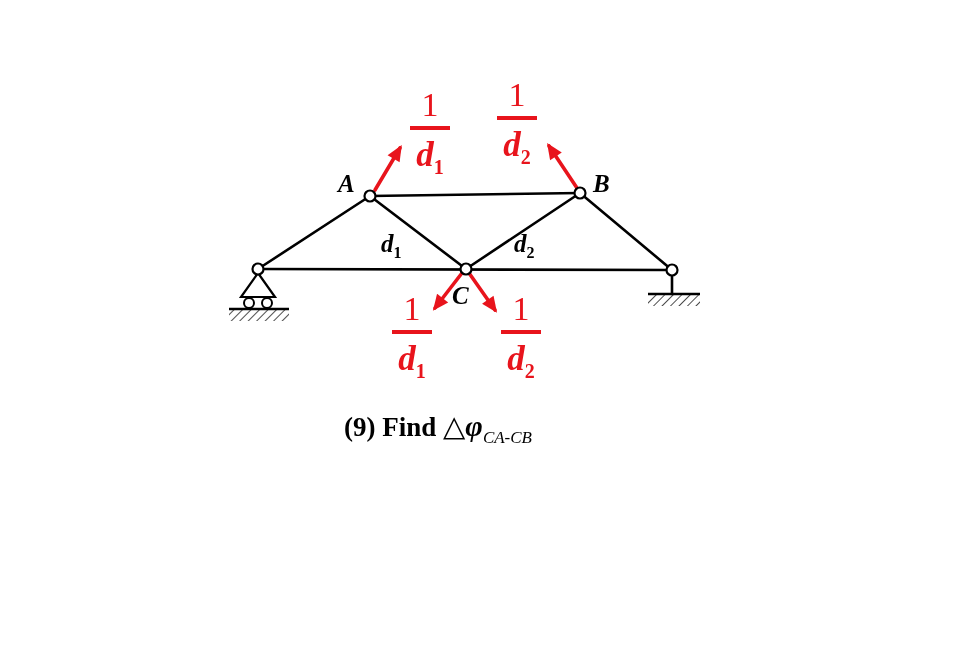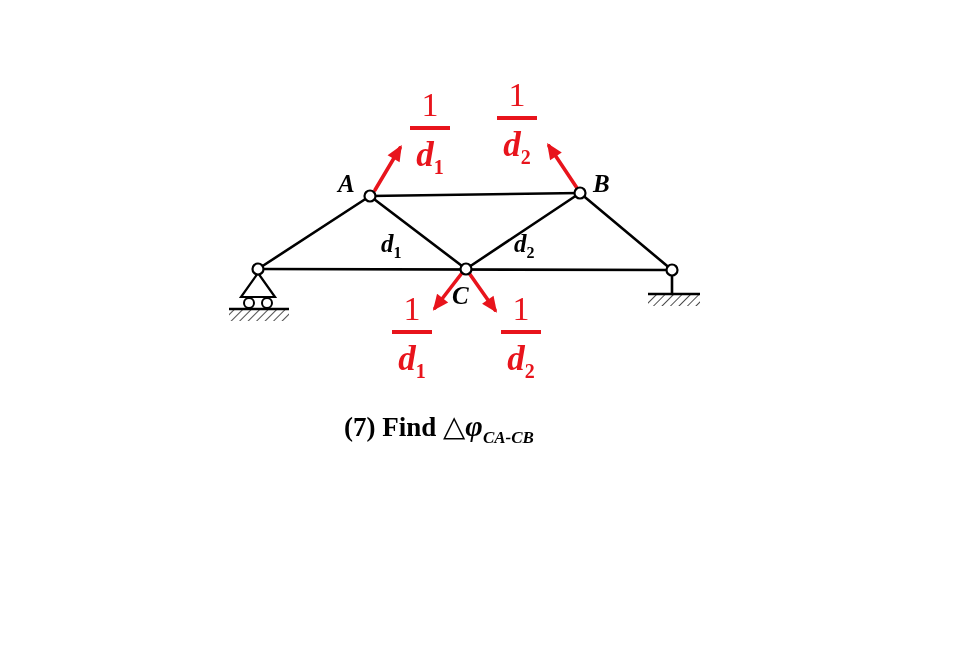--- a/index.html
+++ b/index.html
@@ -50,21 +50,21 @@
   .frac-bar { width:40px; height:4px; background:var(--accent-red,#e8141c); margin:4px 0 3px; }
   .frac-den { font-size:35px; font-weight:bold; font-style:italic; line-height:1.0; padding-top:4px; }
 
   .caption {
     position:absolute; left:344px; top:409px;
     color:var(--ink,#000); font-size:27px; font-weight:bold; line-height:1.1;
     white-space:nowrap;
   }
   .caption .tri { font-style:normal; font-size:29px; font-weight:bold; }
   .caption .phi { font-style:italic; font-size:30px; font-weight:bold; }
-  .caption sub { font-style:italic; font-weight:bold; font-size:17px; vertical-align:-7px; line-height:0;margin-top:11px; }
+  .caption sub { font-style:italic; font-weight:normal; font-size:17px; vertical-align:-7px; line-height:0;margin-top:11px; }
 </style>
 </head>
 <body>
 
 <div class="canvas">
 
   <svg width="960" height="661" viewBox="0 0 960 661">
     <defs>
       <pattern id="hatchPattern" width="6" height="6" patternUnits="userSpaceOnUse" patternTransform="rotate(45)">
         <line x1="0" y1="0" x2="0" y2="6" class="hatch-line"></line>
@@ -138,16 +138,16 @@
     <div class="frac-den"><span>d</span><sub>1</sub></div>
   </div>
 
   <div class="fraction" style="left:521px; top:292px;">
     <div class="frac-num">1</div>
     <div class="frac-bar"></div>
     <div class="frac-den"><span>d</span><sub>2</sub></div>
   </div>
 
   <div class="caption">
-    <span>(7) Find </span><span class="tri">△</span><span class="phi">φ</span><sub>CA-CB</sub>
+    <span>(9) Find </span><span class="tri">△</span><span class="phi">φ</span><sub>CA-CB</sub>
   </div>
 
 </div>
 
 </body></html>

